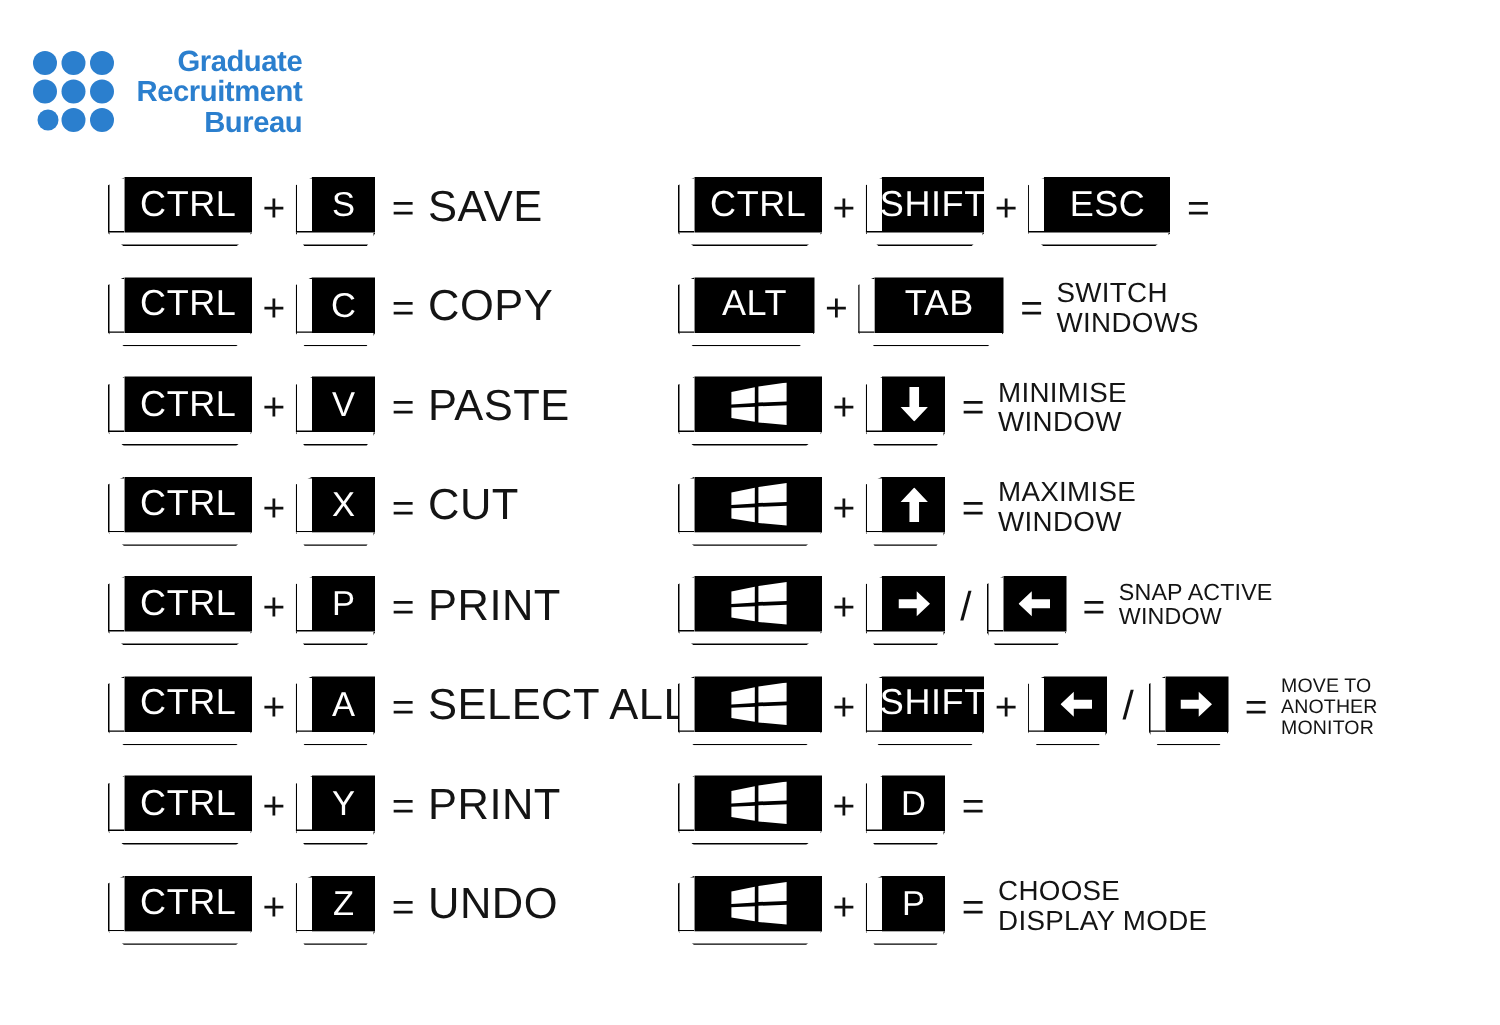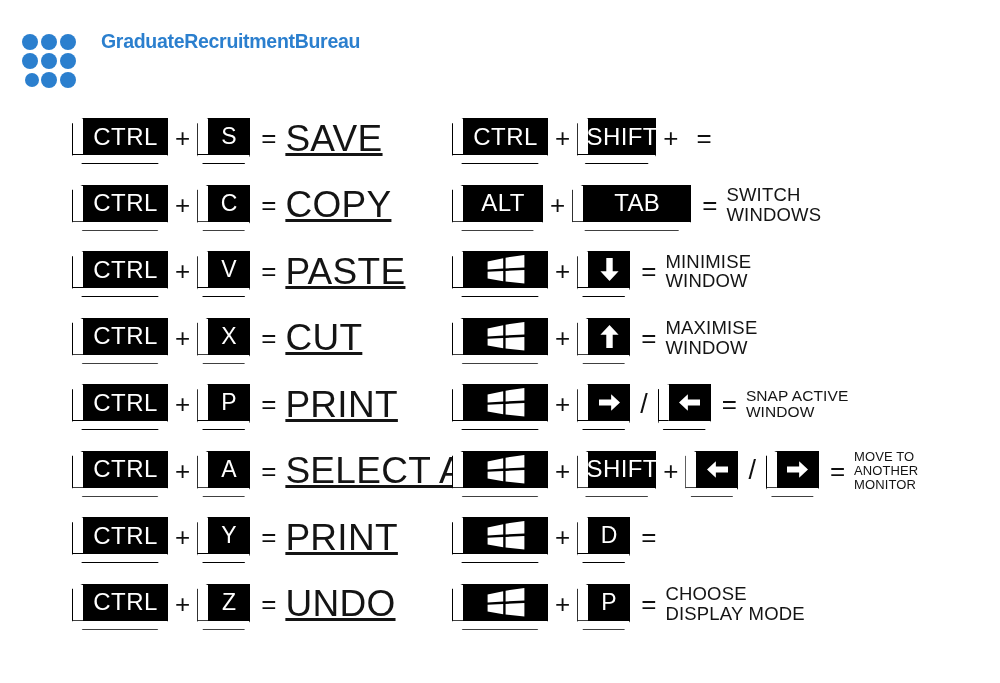--- a/index.html
+++ b/index.html
@@ -42,24 +42,25 @@
     margin-top: 3px;
   }
   .dot {
     width: 16px; height: 16px;
     border-radius: 50%;
     background: #2b7fce;
   }
   .dot.gap { margin-left: 3px; width: 14px; height: 14px; margin-top: 1px;}
 
   #logo-words {
-    margin-left: 25px;
+    margin-left: 15px;
     display: flex;
-    flex-direction: row;
+    flex-direction: column;
     line-height: 1.04;
+    text-align: right;
   }
   #logo-words span {
     font-family: "Liberation Sans", sans-serif;
     font-size: 19.5px;
     font-weight: 700;
     color: #2b7fce;
     letter-spacing: -0.3px;
     white-space: nowrap;
   }
 
@@ -103,21 +104,21 @@
     flex: 0 0 auto;
     height: 37px;
     background: #000000;
     margin-left: 11px;   
     margin-bottom: 9px;  
   }
   .key.w-ctrl  { width: 85px; }
   .key.w-shift { width: 68px; }
   .key.w-esc   { width: 84px; }
   .key.w-alt   { width: 80px; }
-  .key.w-tab   { width: 108px; text-align: center; }
+  .key.w-tab   { width: 86px; text-align: center; }
   .key.w-win   { width: 85px; }
   .key.w-sq    { width: 42px; }
 
   
   .key::before {
     content: "";
     position: absolute;
     left: -11px; top: 0;
     width: 11px; height: 100%;
     background: #ffffff;
@@ -192,21 +193,21 @@
   
   .action {
     flex: 0 0 auto;
     color: #141414;
     font-family: "Liberation Sans", sans-serif;
     font-weight: 400;
     line-height: 1.06;
     margin-bottom: 6px;
     white-space: pre-line;
   }
-  .action.big   { font-size: 37px; letter-spacing: 0.3px; text-decoration: underline; }
+  .action.big   { font-size: 29px; letter-spacing: 0.3px; }
   .action.mid   { font-size: 18.5px; letter-spacing: 0.2px; }
   .action.small { font-size: 15.5px; letter-spacing: 0.1px; }
   .action.tiny  { font-size: 13px; letter-spacing: 0.1px; }
 </style>
 </head>
 <body>
 
 <div id="sheet">
 
   <div id="header">
@@ -338,20 +339,23 @@
 
       <div class="row">
         <div class="key w-ctrl">
           <span class="key-label">CTRL</span>
         </div>
         <span class="plus">+</span>
         <div class="key w-shift">
           <span class="key-label">SHIFT</span>
         </div>
         <span class="plus">+</span>
+        <div class="key w-esc">
+          <span class="key-label">ESC</span>
+        </div>
         <span class="equals">=</span>
       </div>
 
       <div class="row">
         <div class="key w-alt">
           <span class="key-label">ALT</span>
         </div>
         <span class="plus">+</span>
         <div class="key w-tab">
           <span class="key-label">TAB</span>

